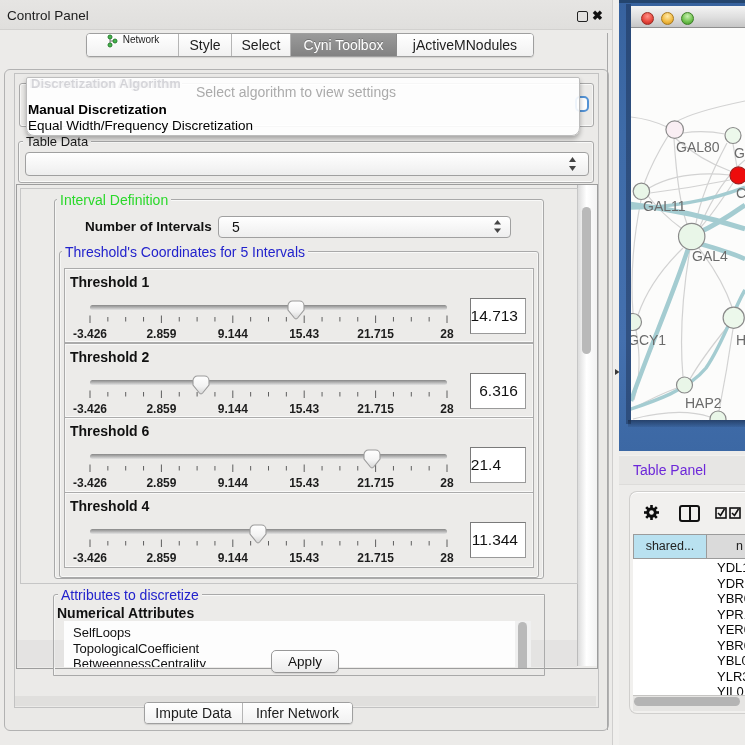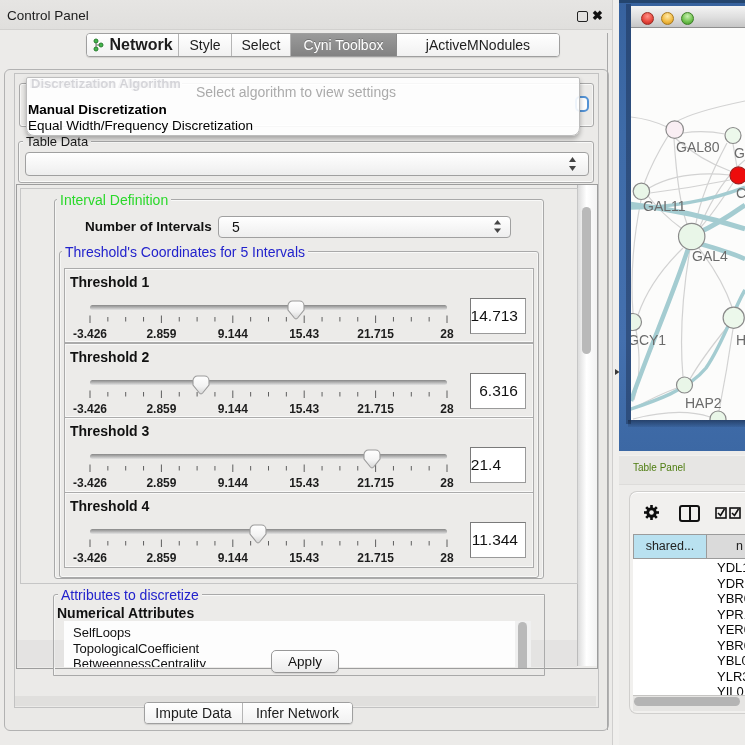--- a/index.html
+++ b/index.html
@@ -10,32 +10,32 @@
 <body>
 
 <div class="abs" style="left:0;top:0;width:612px;height:745px;background:#ecebe9;"></div>
 
 <div class="abs" style="left:0;top:0;width:612px;height:29px;background:linear-gradient(#e6e5e3,#e0dfdd);border-bottom:1px solid #d2d1cf;"></div>
 <div class="abs" style="left:7px;top:8px;font-size:13.5px;color:#1c1c1c;">Control Panel</div>
 <div class="abs" style="left:577px;top:11px;width:9px;height:9px;border:1.6px solid #222;border-radius:2px;"></div>
 <div class="abs" style="left:592px;top:8px;font-size:13px;font-weight:bold;color:#111;">✖</div>
 
 <div id="toptabs" class="abs" style="left:86px;top:33px;height:22px;display:flex;border:1px solid #9f9f9f;border-radius:4px;overflow:hidden;background:#fff;box-shadow:0 1px 1px rgba(0,0,0,0.12);">
-  <div style="width:91px;display:flex;align-items:center;justify-content:center;font-size:16px;color:#1d1d1d;background:linear-gradient(#ffffff,#f1f1f1);border-right:1px solid #b5b5b5;font-weight:bold;">
+  <div style="width:91px;display:flex;align-items:flex-start;justify-content:center;font-size:10px;color:#1d1d1d;background:linear-gradient(#ffffff,#f1f1f1);border-right:1px solid #b5b5b5;">
     <svg width="13" height="14" viewBox="0 0 13 14" style="margin-right:4px;">
       <line x1="4" y1="3" x2="4" y2="11" stroke="#777" stroke-width="1"></line>
       <line x1="4" y1="7" x2="9" y2="7" stroke="#777" stroke-width="1"></line>
       <circle cx="4" cy="3" r="2" fill="#42b64a" stroke="#2a7d31"></circle>
       <circle cx="4" cy="11" r="2" fill="#42b64a" stroke="#2a7d31"></circle>
       <circle cx="9" cy="7" r="2" fill="#42b64a" stroke="#2a7d31"></circle>
     </svg>Network</div>
   <div style="width:52px;display:flex;align-items:center;justify-content:center;font-size:14px;color:#1d1d1d;background:linear-gradient(#ffffff,#f1f1f1);border-right:1px solid #b5b5b5;">Style</div>
   <div style="width:58px;display:flex;align-items:center;justify-content:center;font-size:14px;color:#1d1d1d;background:linear-gradient(#ffffff,#f1f1f1);border-right:1px solid #b5b5b5;">Select</div>
   <div style="width:105px;display:flex;align-items:center;justify-content:center;font-size:14px;color:#fff;background:linear-gradient(#9a9a9a,#828282);border-right:1px solid #8a8a8a;text-shadow:0 -1px 0 rgba(0,0,0,0.25);">Cyni Toolbox</div>
-  <div style="width:162px;display:flex;align-items:center;justify-content:center;font-size:14px;color:#1d1d1d;background:linear-gradient(#ffffff,#f1f1f1);">jActiveMNodules</div>
+  <div style="width:136px;display:flex;align-items:center;justify-content:center;font-size:14px;color:#1d1d1d;background:linear-gradient(#ffffff,#f1f1f1);">jActiveMNodules</div>
 </div>
 
 <div class="abs" style="left:4px;top:69px;width:603px;height:660px;border:1px solid #b2b2b2;border-radius:6px;background:#eae9e7;"></div>
 
 <div class="abs" style="left:14px;top:73px;width:583px;height:633px;border:1px solid #c2c2c2;background:#ebeae8;"></div>
 <div class="abs" style="left:15px;top:696px;width:581px;height:10px;background:#e0dfdd;"></div>
 
 <div class="abs" style="left:19px;top:83px;width:573px;height:42px;border:1px solid #a9a9a9;border-radius:3px;box-shadow:inset 0 1px 0 #f9f9f8,inset 1px 0 0 #f5f5f4,inset -1px 0 0 #f5f5f4,inset 0 -1px 0 #f9f9f8;"></div>
 <div class="abs" style="left:26px;top:76px;background:#ebeae8;padding:0 3px;font-size:13px;font-weight:bold;color:#8a8a94;">Discretization Algorithm</div>
 
@@ -154,21 +154,21 @@
      <defs>
         <linearGradient id="g2" x1="0" y1="0" x2="0" y2="1">
           <stop offset="0" stop-color="#ffffff"></stop>
           <stop offset="0.6" stop-color="#f2f2f2"></stop>
           <stop offset="1" stop-color="#d6d6d6"></stop>
         </linearGradient>
       </defs>
    </svg>
     <div class="abs" style="left:470px;top:373px;width:56px;height:36px;background:#fff;border:1px solid #9a9a9a;border-top-color:#7a7a7a;border-left-color:#7a7a7a;box-sizing:border-box;display:flex;align-items:center;justify-content:flex-end;padding-right:7px;font-size:15.5px;color:#111;">6.316</div>
     <div class="abs" style="left:64px;top:417px;width:468px;height:74px;border:1px solid #ababab;box-shadow:inset 0 1px 0 #f9f9f8,inset 1px 0 0 #f5f5f4,inset -1px 0 0 #f5f5f4,inset 0 -1px 0 #f9f9f8;"></div>
-    <div class="abs" style="left:70px;top:423px;font-size:14px;font-weight:bold;color:#111;">Threshold 3</div>
+    <div class="abs" style="left:70px;top:423px;font-size:14px;font-weight:bold;color:#111;">Threshold 6</div>
     <div class="abs" style="left:90px;top:454px;width:357px;height:5px;border-radius:2.5px;background:linear-gradient(#878787,#b9b9b9 55%,#e3e3e3);"></div>
     <svg class="abs" style="left:0;top:0;pointer-events:none;" width="560" height="600" viewBox="0 0 560 600">
       <line x1="90" y1="464.5" x2="90" y2="472" stroke="#5f5f5f" stroke-width="1"></line>
       <line x1="107.85" y1="466" x2="107.85" y2="470.5" stroke="#5f5f5f" stroke-width="1"></line>
       <line x1="125.7" y1="466" x2="125.7" y2="470.5" stroke="#5f5f5f" stroke-width="1"></line>
       <line x1="143.55" y1="466" x2="143.55" y2="470.5" stroke="#5f5f5f" stroke-width="1"></line>
       <line x1="161.4" y1="464.5" x2="161.4" y2="472" stroke="#5f5f5f" stroke-width="1"></line>
       <line x1="179.25" y1="466" x2="179.25" y2="470.5" stroke="#5f5f5f" stroke-width="1"></line>
       <line x1="197.1" y1="466" x2="197.1" y2="470.5" stroke="#5f5f5f" stroke-width="1"></line>
       <line x1="214.95" y1="466" x2="214.95" y2="470.5" stroke="#5f5f5f" stroke-width="1"></line>
@@ -340,21 +340,21 @@
       <text x="692" y="261">GAL4</text>
       <text x="628" y="345">GCY1</text>
       <text x="736" y="345">H</text>
       <text x="685" y="408">HAP2</text>
     </g>
   </svg>
 </div>
 
 <div class="abs" style="left:619px;top:451px;width:126px;height:294px;background:#edecea;"></div>
 <div class="abs" style="left:619px;top:455px;width:126px;height:28px;background:#e7e6e4;border-top:1px solid #f2f1ef;border-bottom:1px solid #dddcda;"></div>
-<div class="abs" style="left:633px;top:462px;font-size:10px;color:#4d7c0f;">Table Panel</div>
+<div class="abs" style="left:633px;top:462px;font-size:14px;color:#6d28d9;">Table Panel</div>
 
 <div class="abs" style="left:629px;top:491px;width:116px;height:221px;background:#f1f0ee;border:1px solid #d0cfcd;border-radius:8px 0 0 8px;border-right:0;box-shadow:inset 0 1px 0 #fff;"></div>
 
 <svg class="abs" style="left:643px;top:504px;" width="17" height="17" viewBox="0 0 17 17">
   <g stroke="#0d0d0d" stroke-width="2.6">
     <line x1="8.5" y1="1" x2="8.5" y2="16"></line>
     <line x1="1" y1="8.5" x2="16" y2="8.5"></line>
     <line x1="3.2" y1="3.2" x2="13.8" y2="13.8"></line>
     <line x1="13.8" y1="3.2" x2="3.2" y2="13.8"></line>
   </g>

